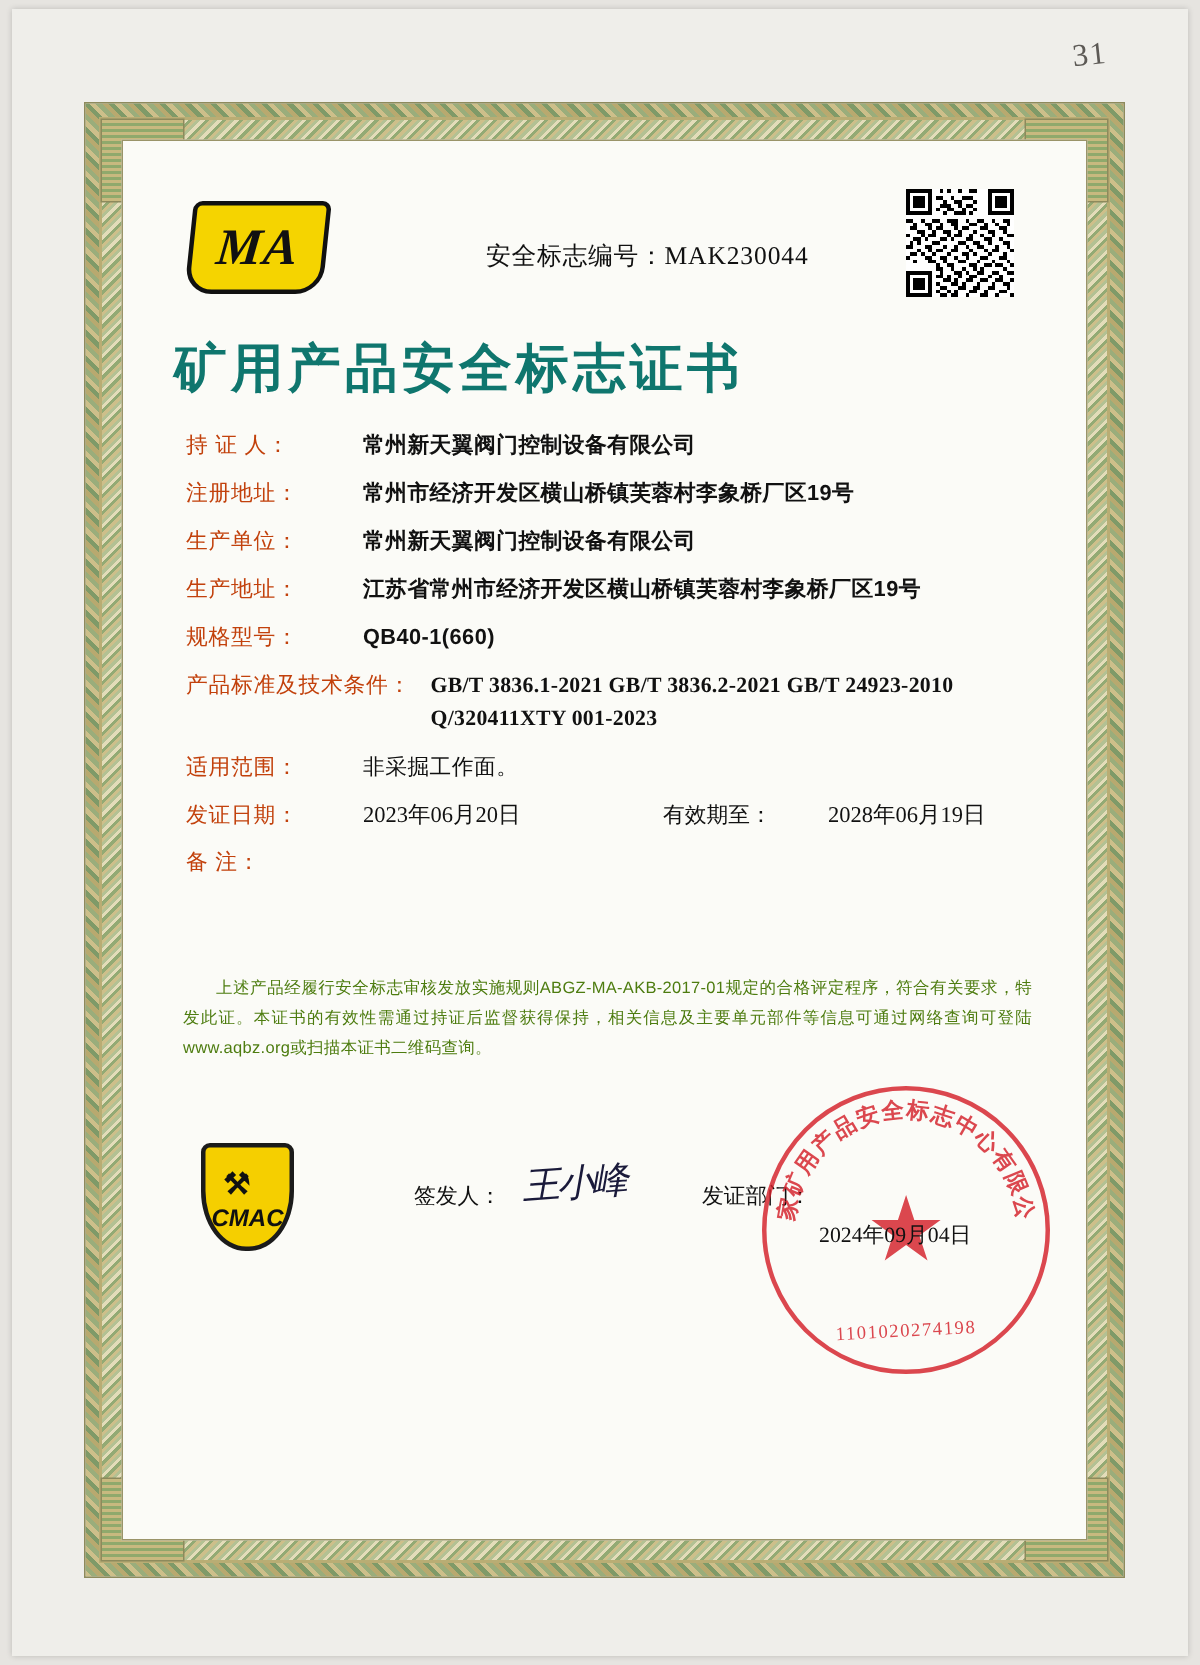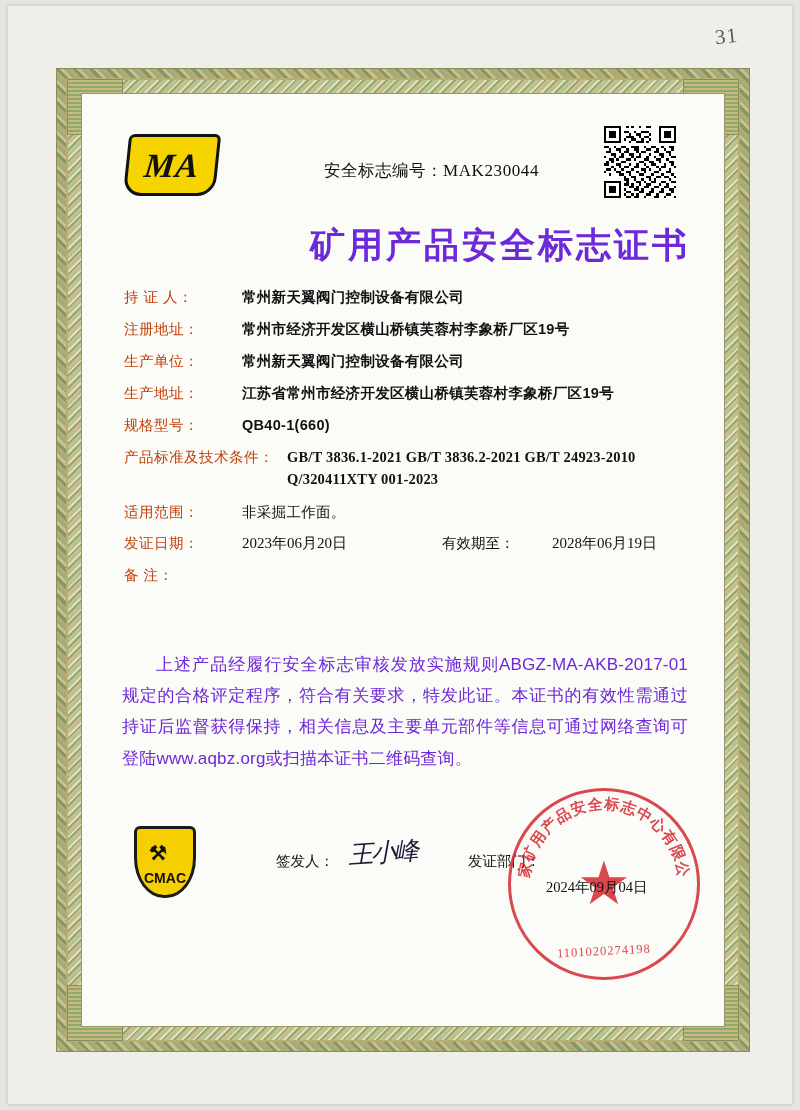--- a/index.html
+++ b/index.html
@@ -141,28 +141,28 @@
     position: absolute;
     right: 14px;
     top: 10px;
     width: 72px;
     height: 72px;
     background: #fff;
   }
   .qr svg { display: block; }
 
   .title {
-    text-align: right;
+    text-align: left;
     font-family: "Liberation Serif", serif;
     font-weight: bold;
     font-size: 35px;
     letter-spacing: 3px;
     margin-top: 10px;
     margin-bottom: 18px;
-    color: #6d28d9;
+    color: #0f766e;
   }
 
   
   .fields {
     margin: 0 0 0 4px;
     padding: 0 4px;
   }
   .frow {
     display: flex;
     align-items: flex-start;
@@ -220,26 +220,26 @@
     font-family: "Liberation Serif", serif;
     font-size: 15px;
   }
 
   .gap {
     height: 52px;
   }
 
   .statement {
     margin: 0 2px 0 6px;
-    font-size: 17px;
+    font-size: 11px;
     line-height: 1.85;
     text-align: justify;
     text-indent: 2em;
     letter-spacing: 0.2px;
-    color: #6d28d9;
+    color: #4d7c0f;
   }
 
   
   .bottom {
     position: relative;
     margin-top: 42px;
     height: 150px;
   }
   .cmac {
     position: absolute;
@@ -263,24 +263,25 @@
     top: 12px;
     font-size: 20px;
     color: #111;
     font-weight: bold;
   }
   .shield .cmac-text {
     position: absolute;
     left: 0; right: 0;
     bottom: 9px;
     text-align: center;
-    font-size: 14px;
+    font-size: 16px;
     font-weight: bold;
     font-family: "Liberation Sans", sans-serif;
     color: #111;
+    font-style: italic;
   }
   .sign-label {
     position: absolute;
     left: 160px;
     top: 36px;
     font-size: 14.5px;
   }
   .signature {
     position: absolute;
     left: 232px;

